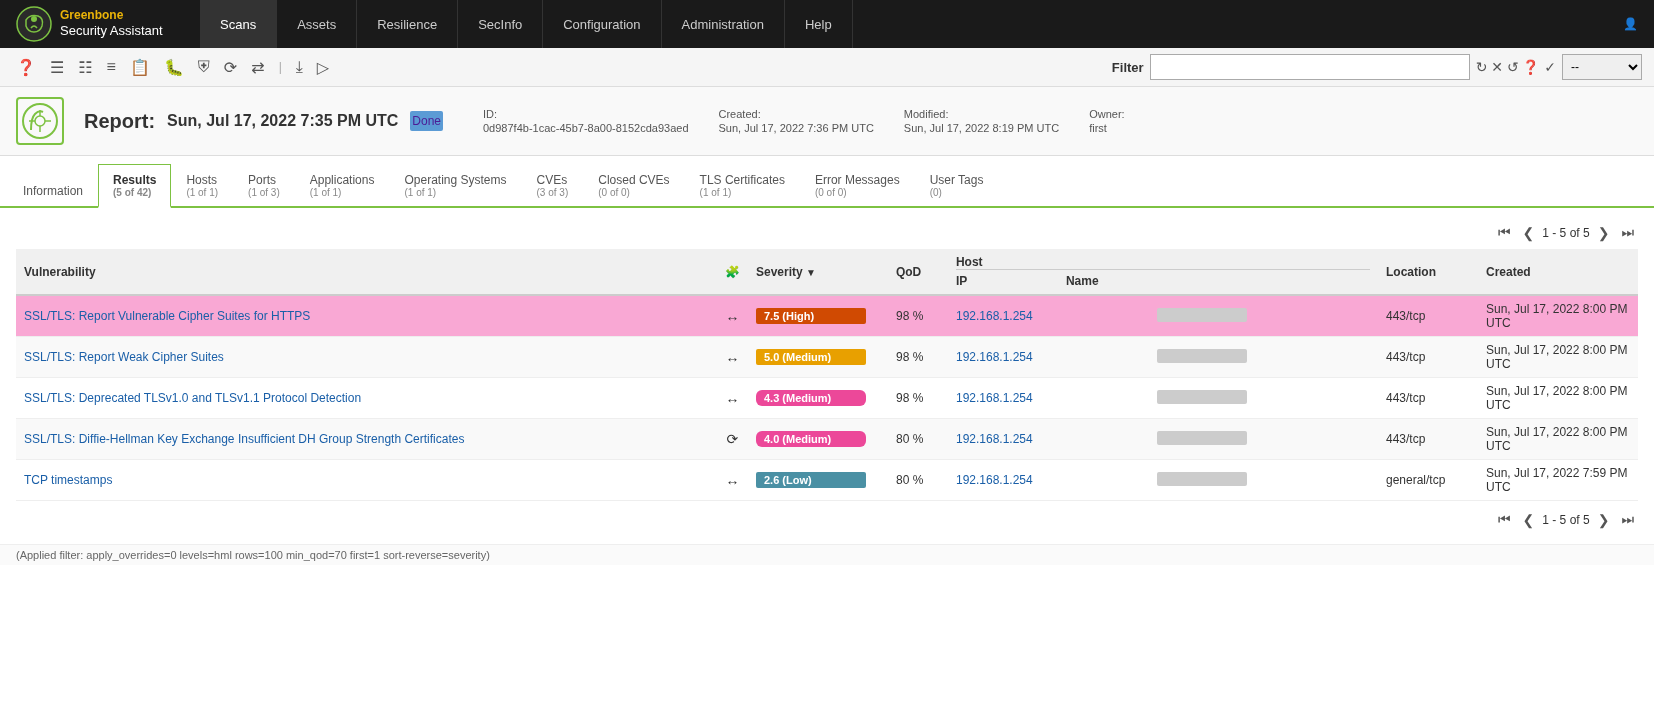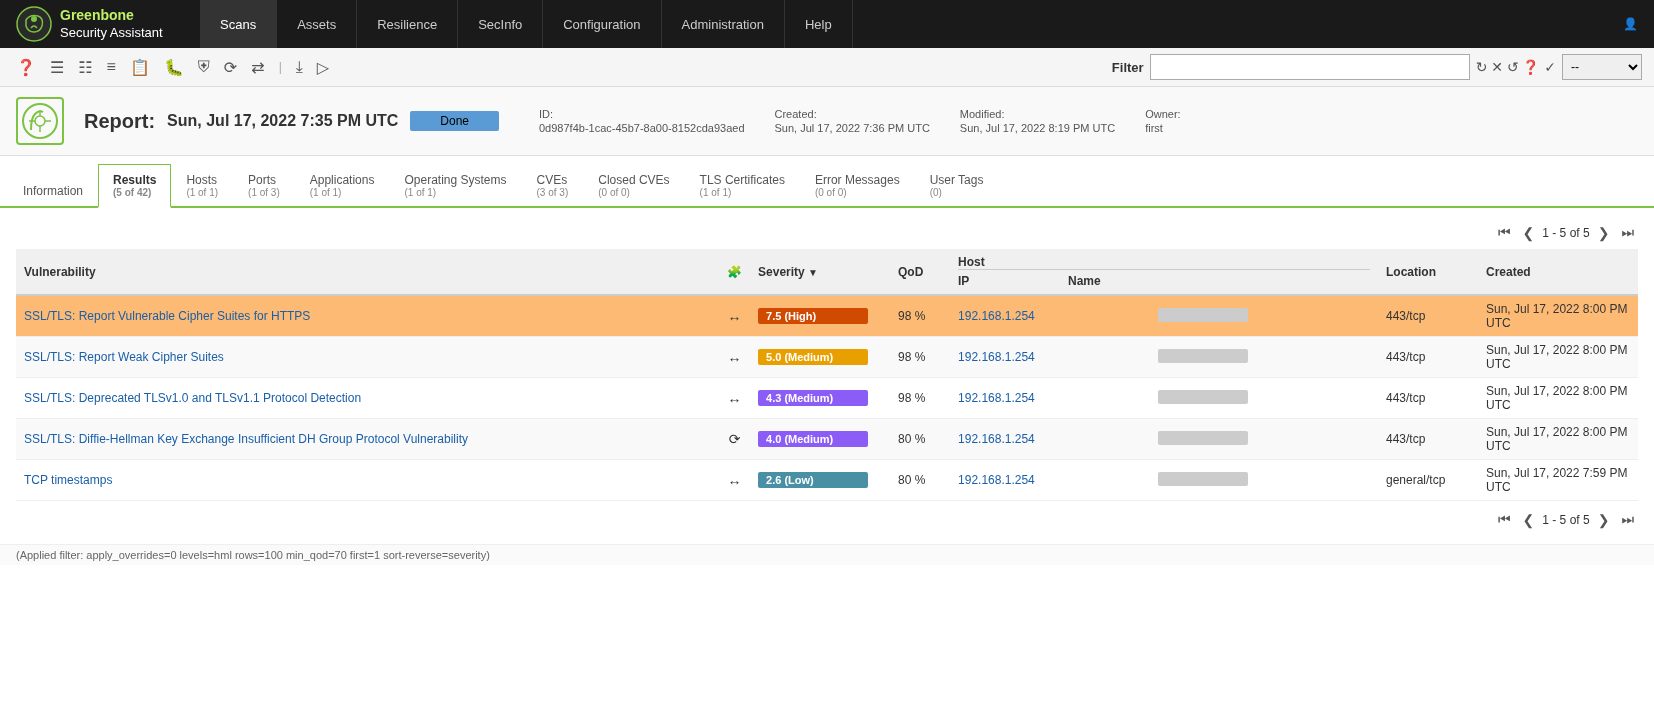--- a/index.html
+++ b/index.html
@@ -2,21 +2,21 @@
 <html><head>
   <meta charset="utf-8">
   <style>
     * { box-sizing: border-box; margin: 0; padding: 0; }
     body { font-family: Arial, sans-serif; font-size: 12px; background: #fff; color: #333; }
 
     
     .top-nav { background: #1a1a1a; display: flex; align-items: center; height: 48px; }
     .logo-area { display: flex; align-items: center; padding: 0 16px; gap: 8px; min-width: 200px; }
     .logo-text { color: #fff; font-size: 13px; line-height: 1.3; }
-    .logo-text .brand { color: #bef264; font-weight: bold; font-size: 14px; }
+    .logo-text .brand { color: #eab308; font-weight: bold; font-size: 12px; }
     .logo-icon { width: 36px; height: 36px; }
     .nav-items { display: flex; flex: 1; height: 100%; }
     .nav-item { color: #ccc; padding: 0 20px; display: flex; align-items: center; cursor: pointer; font-size: 13px; border-right: 1px solid #333; }
     .nav-item.active { background: #333; color: #fff; }
     .nav-right { padding: 0 16px; color: #ccc; }
 
     
     .toolbar { background: #f5f5f5; border-bottom: 1px solid #ddd; padding: 6px 12px; display: flex; align-items: center; gap: 6px; }
     .toolbar-icon { font-size: 16px; cursor: pointer; color: #555; padding: 2px 4px; }
     .filter-area { margin-left: auto; display: flex; align-items: center; gap: 6px; }
@@ -25,21 +25,21 @@
     .filter-icons { display: flex; gap: 4px; align-items: center; }
     .filter-icon { font-size: 14px; cursor: pointer; color: #555; }
     .filter-select { border: 1px solid #aaa; padding: 2px 4px; height: 26px; font-size: 12px; min-width: 80px; }
 
     
     .report-header { background: #f9f9f9; border-bottom: 1px solid #ddd; padding: 10px 16px; display: flex; align-items: center; gap: 20px; }
     .report-logo { width: 48px; height: 48px; border: 2px solid #7dc242; border-radius: 4px; display: flex; align-items: center; justify-content: center; font-size: 20px; }
     .report-title-area { display: flex; flex-direction: column; gap: 2px; }
     .report-title { font-size: 20px; font-weight: bold; color: #333; }
     .report-date { font-size: 16px; font-weight: bold; color: #333; }
-    .status-badge { background: #5b9bd5; color: #000000; padding: 3px 30px; font-size: 12px; border-radius: 2px; }
+    .status-badge { background: #5b9bd5; color: #4c1d95; padding: 3px 2px; font-size: 12px; border-radius: 2px; }
     .report-meta { margin-left: 20px; display: flex; gap: 30px; font-size: 11px; color: #555; }
     .meta-item { display: flex; flex-direction: column; gap: 2px; }
 
     
     .tabs { border-bottom: 2px solid #7dc242; display: flex; align-items: flex-end; padding: 0 8px; margin-top: 8px; }
     .tab { padding: 8px 14px; cursor: pointer; font-size: 12px; color: #555; border: 1px solid transparent; border-bottom: none; white-space: nowrap; }
     .tab.active { background: #fff; border: 1px solid #7dc242; border-bottom: 2px solid #fff; color: #333; font-weight: bold; margin-bottom: -2px; }
     .tab-subtitle { font-size: 10px; color: #888; display: block; }
 
     
@@ -56,21 +56,21 @@
     .vuln-table td { border-bottom: 1px solid #eee; padding: 6px 8px; font-size: 12px; vertical-align: middle; }
     .vuln-link { color: #1a5fa8; text-decoration: none; }
     .host-sub { display: flex; gap: 0; }
     .host-ip { font-weight: bold; min-width: 110px; }
     .host-name { font-weight: bold; min-width: 120px; }
 
     
     .sev-badge { display: inline-block; padding: 2px 8px; border-radius: 2px; font-size: 11px; font-weight: bold; color: #fff; min-width: 110px; text-align: left; }
     .sev-high { background: #d04a02; }
     .sev-medium-orange { background: #e8a000; }
-    .sev-medium-yellow { background: #8b5cf6; }
+    .sev-medium-yellow { background: #ec4899; border-radius: 6px; }
     .sev-low { background: #4a90a4; }
 
     
     .bottom-filter { font-size: 11px; color: #666; padding: 4px 16px; border-top: 1px solid #eee; background: #fafafa; }
 
     
     .blurred-name { background: #ccc; width: 90px; height: 14px; display: inline-block; border-radius: 2px; }
 
     
     .sort-arrow { font-size: 10px; }
@@ -258,21 +258,21 @@
         </th>
         <th style="width:100px;">
           <span>Location</span>
         </th>
         <th style="width:160px;">
           <span>Created</span>
         </th>
       </tr>
     </thead>
     <tbody id="vuln-tbody">
-    <tr style="background: #fdba74;">
+    <tr style="background: #f9a8d4;">
       <td>
         <a class="vuln-link" href="#">SSL/TLS: Report Vulnerable Cipher Suites for HTTPS</a>
       </td>
       <td style="text-align:center; font-size:14px;">↔</td>
       <td>
         <span class="sev-badge sev-high">7.5 (High)</span>
       </td>
       <td>98 %</td>
       <td>
         <a class="vuln-link" href="#">192.168.1.254</a>
@@ -314,21 +314,21 @@
         <a class="vuln-link" href="#">192.168.1.254</a>
       </td>
       <td>
         <span class="blurred-name"></span>
       </td>
       <td>443/tcp</td>
       <td>Sun, Jul 17, 2022 8:00 PM UTC</td>
     </tr>
         <tr style="background: rgb(249, 249, 249);">
       <td>
-        <a class="vuln-link" href="#">SSL/TLS: Diffie-Hellman Key Exchange Insufficient DH Group Protocol Vulnerability</a>
+        <a class="vuln-link" href="#">SSL/TLS: Diffie-Hellman Key Exchange Insufficient DH Group Strength Certificates</a>
       </td>
       <td style="text-align:center; font-size:14px;">⟳</td>
       <td>
         <span class="sev-badge sev-medium-yellow">4.0 (Medium)</span>
       </td>
       <td>80 %</td>
       <td>
         <a class="vuln-link" href="#">192.168.1.254</a>
       </td>
       <td>

